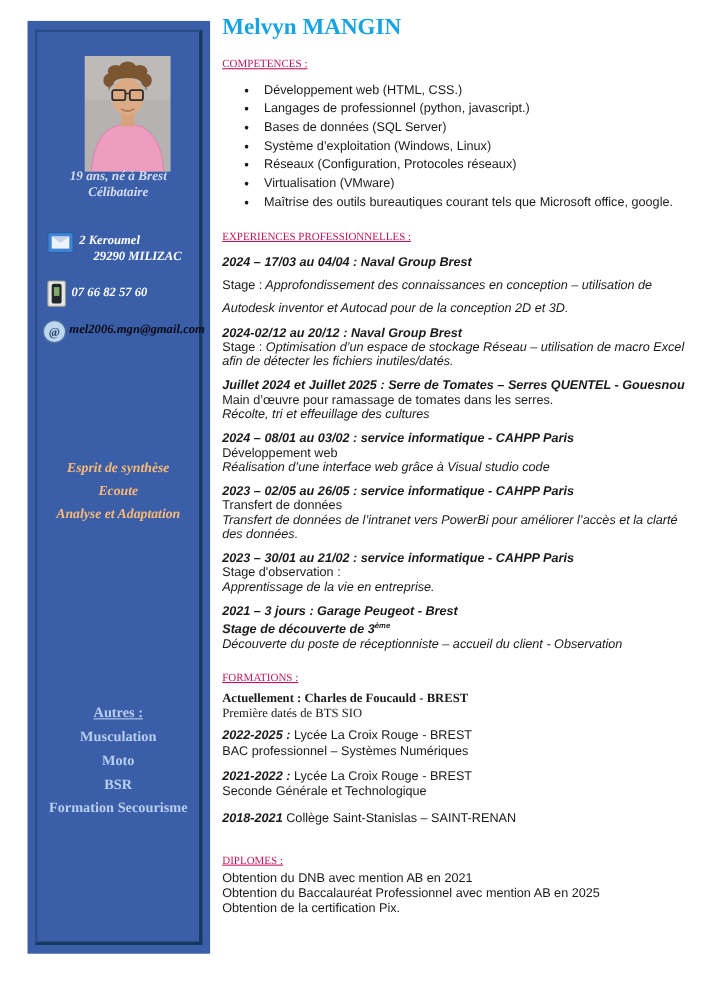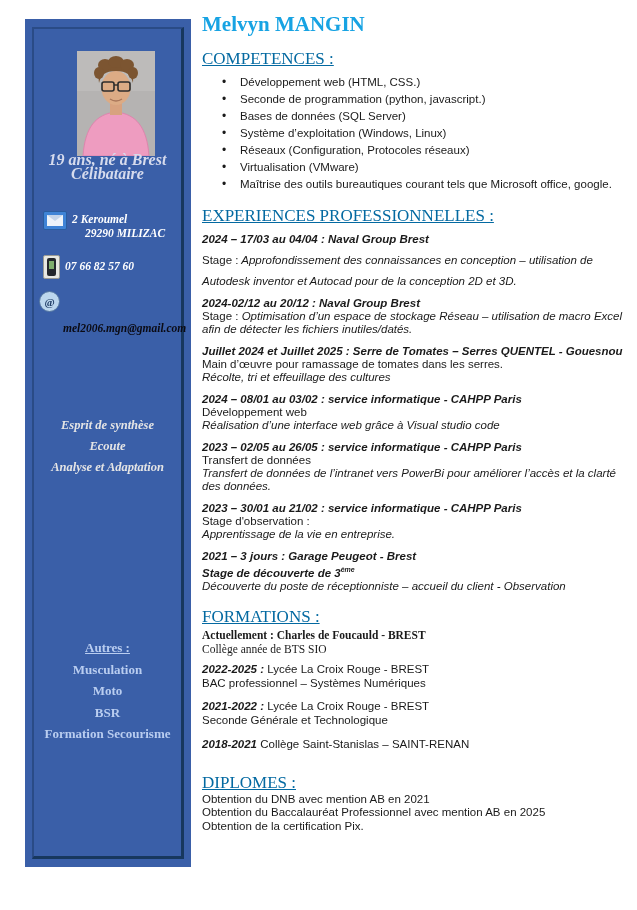--- a/index.html
+++ b/index.html
@@ -19,60 +19,60 @@
     border-right:3px solid #17375e;border-bottom:3px solid #17375e;
   }
   .photo{
     position:absolute;left:43px;top:22px;width:78px;height:105px;
     background:#b3b1b1;overflow:hidden;
   }
   .photo svg{display:block;}
   .caption{
     position:absolute;left:0;top:124px;width:100%;text-align:center;
     font-family:"Liberation Serif", serif;font-style:italic;font-weight:bold;
-    font-size:16px;line-height:14px;color:#d6dbed;
+    font-size:12px;line-height:14px;color:#d6dbed;
   }
   .contact-row{position:absolute;left:9px;display:flex;align-items:flex-start;}
   .contact-row .ic{flex:0 0 auto;margin-right:5px;}
   .contact-text{
     font-family:"Liberation Serif", serif;font-style:italic;font-weight:bold;
     font-size:11.5px;line-height:13.5px;color:#ffffff;padding-top:2px;
   }
   .contact-text .line2{padding-left:13px;}
-  .contact-text.dark{color:#0b0b14;margin-top:28px;}
+  .contact-text.dark{color:#0b0b14;}
   .mail-ic{width:22px;height:17px;background:#3f83d6;border:1px solid #2a5c9e;border-radius:2px;position:relative;}
   .mail-ic .env{position:absolute;left:3px;top:3px;right:3px;bottom:3px;background:#eef3fa;}
   .mail-ic .flap{position:absolute;left:3px;top:3px;width:0;height:0;
     border-left:8px solid transparent;border-right:8px solid transparent;border-top:6px solid #c4d4ea;}
   .phone-ic{width:15px;height:22px;background:#e8e8e2;border:1px solid #9a9a94;border-radius:2px;position:relative;}
   .phone-ic .body{position:absolute;left:3px;top:2px;right:3px;bottom:2px;background:#23262b;border-radius:2px;}
   .phone-ic .scr{position:absolute;left:5px;top:5px;right:5px;height:8px;background:#7fae6c;}
   .at-ic{width:19px;height:19px;border-radius:50%;background:#bcd7ee;border:1px solid #51749f;
     display:flex;align-items:center;justify-content:center;
     font-family:"Liberation Serif", serif;font-size:11px;font-weight:bold;color:#1f3d66;}
   .qualities{
     position:absolute;left:0;top:386px;width:100%;text-align:center;
     font-family:"Liberation Serif", serif;font-style:italic;font-weight:bold;
-    font-size:12.5px;line-height:21px;color:#e5e5e5;
+    font-size:12.5px;line-height:21px;color:#fdba74;
   }
   .others{
     position:absolute;left:0;top:608px;width:100%;text-align:center;
     font-family:"Liberation Serif", serif;font-weight:bold;
     font-size:13px;line-height:21.5px;color:#b9cdf0;
   }
   .others .title{text-decoration:underline;}
   
   .main{position:absolute;left:202px;top:12px;width:432px;}
   .cv-name{
     font-family:"Liberation Serif", serif;font-weight:bold;
     font-size:21px;line-height:24px;color:#17a3e3;margin:0 0 15px 0;
   }
   .sec-head{
-    font-family:"Liberation Serif", serif;font-size:17px;line-height:16px;
-    text-decoration:underline;color:#0369a1;margin:0 0 7px 0;font-weight:normal;
+    font-family:"Liberation Serif", serif;font-size:10px;line-height:16px;
+    text-decoration:underline;color:#be185d;margin:0 0 7px 0;font-weight:normal;
   }
   ul.skills{list-style:none;margin:0 0 15px 0;padding:0;}
   ul.skills li{
     font-size:11.5px;line-height:17px;padding-left:38px;position:relative;
   }
   ul.skills li::before{
     content:"•";position:absolute;left:20px;top:0;font-size:12px;
   }
   .exp{margin-bottom:6px;}
   .exp-title{font-weight:bold;font-style:italic;font-size:11.5px;line-height:13px;margin:9px 0 0 0;}
@@ -163,21 +163,21 @@
   </div>
 </div>
 
 <div class="main">
 
   <h1 class="cv-name">Melvyn MANGIN</h1>
 
   <h2 class="sec-head">COMPETENCES :</h2>
   <ul class="skills">
     <li>Développement web (HTML, CSS.)</li>
-    <li>Seconde de programmation (python, javascript.)</li>
+    <li>Langages de professionnel (python, javascript.)</li>
     <li>Bases de données (SQL Server)</li>
     <li>Système d’exploitation (Windows, Linux)</li>
     <li>Réseaux (Configuration, Protocoles réseaux)</li>
     <li>Virtualisation (VMware)</li>
     <li>Maîtrise des outils bureautiques courant tels que Microsoft office, google.</li>
   </ul>
 
   <h2 class="sec-head">EXPERIENCES PROFESSIONNELLES :</h2>
 
   <div class="exp">
@@ -220,21 +220,21 @@
     <div class="exp-title">2021 – 3 jours : Garage Peugeot - Brest</div>
     <p><span class="bi">Stage de découverte de 3</span><span class="sup">ème</span></p>
     <p class="i">Découverte du poste de réceptionniste – accueil du client - Observation</p>
   </div>
 
   <div class="form-sec">
     <h2 class="sec-head" style="margin-bottom:3px;">FORMATIONS :</h2>
 
     <div class="form-entry">
       <p class="serif-b">Actuellement : Charles de Foucauld - BREST</p>
-      <p class="serif-r">Collège année de BTS SIO</p>
+      <p class="serif-r">Première datés de BTS SIO</p>
     </div>
 
     <div class="form-entry">
       <p><span class="bi">2022-2025 :</span><span class="b"> Lycée La Croix Rouge - BREST</span></p>
       <p>BAC professionnel – Systèmes Numériques</p>
     </div>
 
     <div class="form-entry" style="margin-top:9px;">
       <p><span class="bi">2021-2022 :</span><span class="b"> Lycée La Croix Rouge - BREST</span></p>
       <p>Seconde Générale et Technologique</p>

